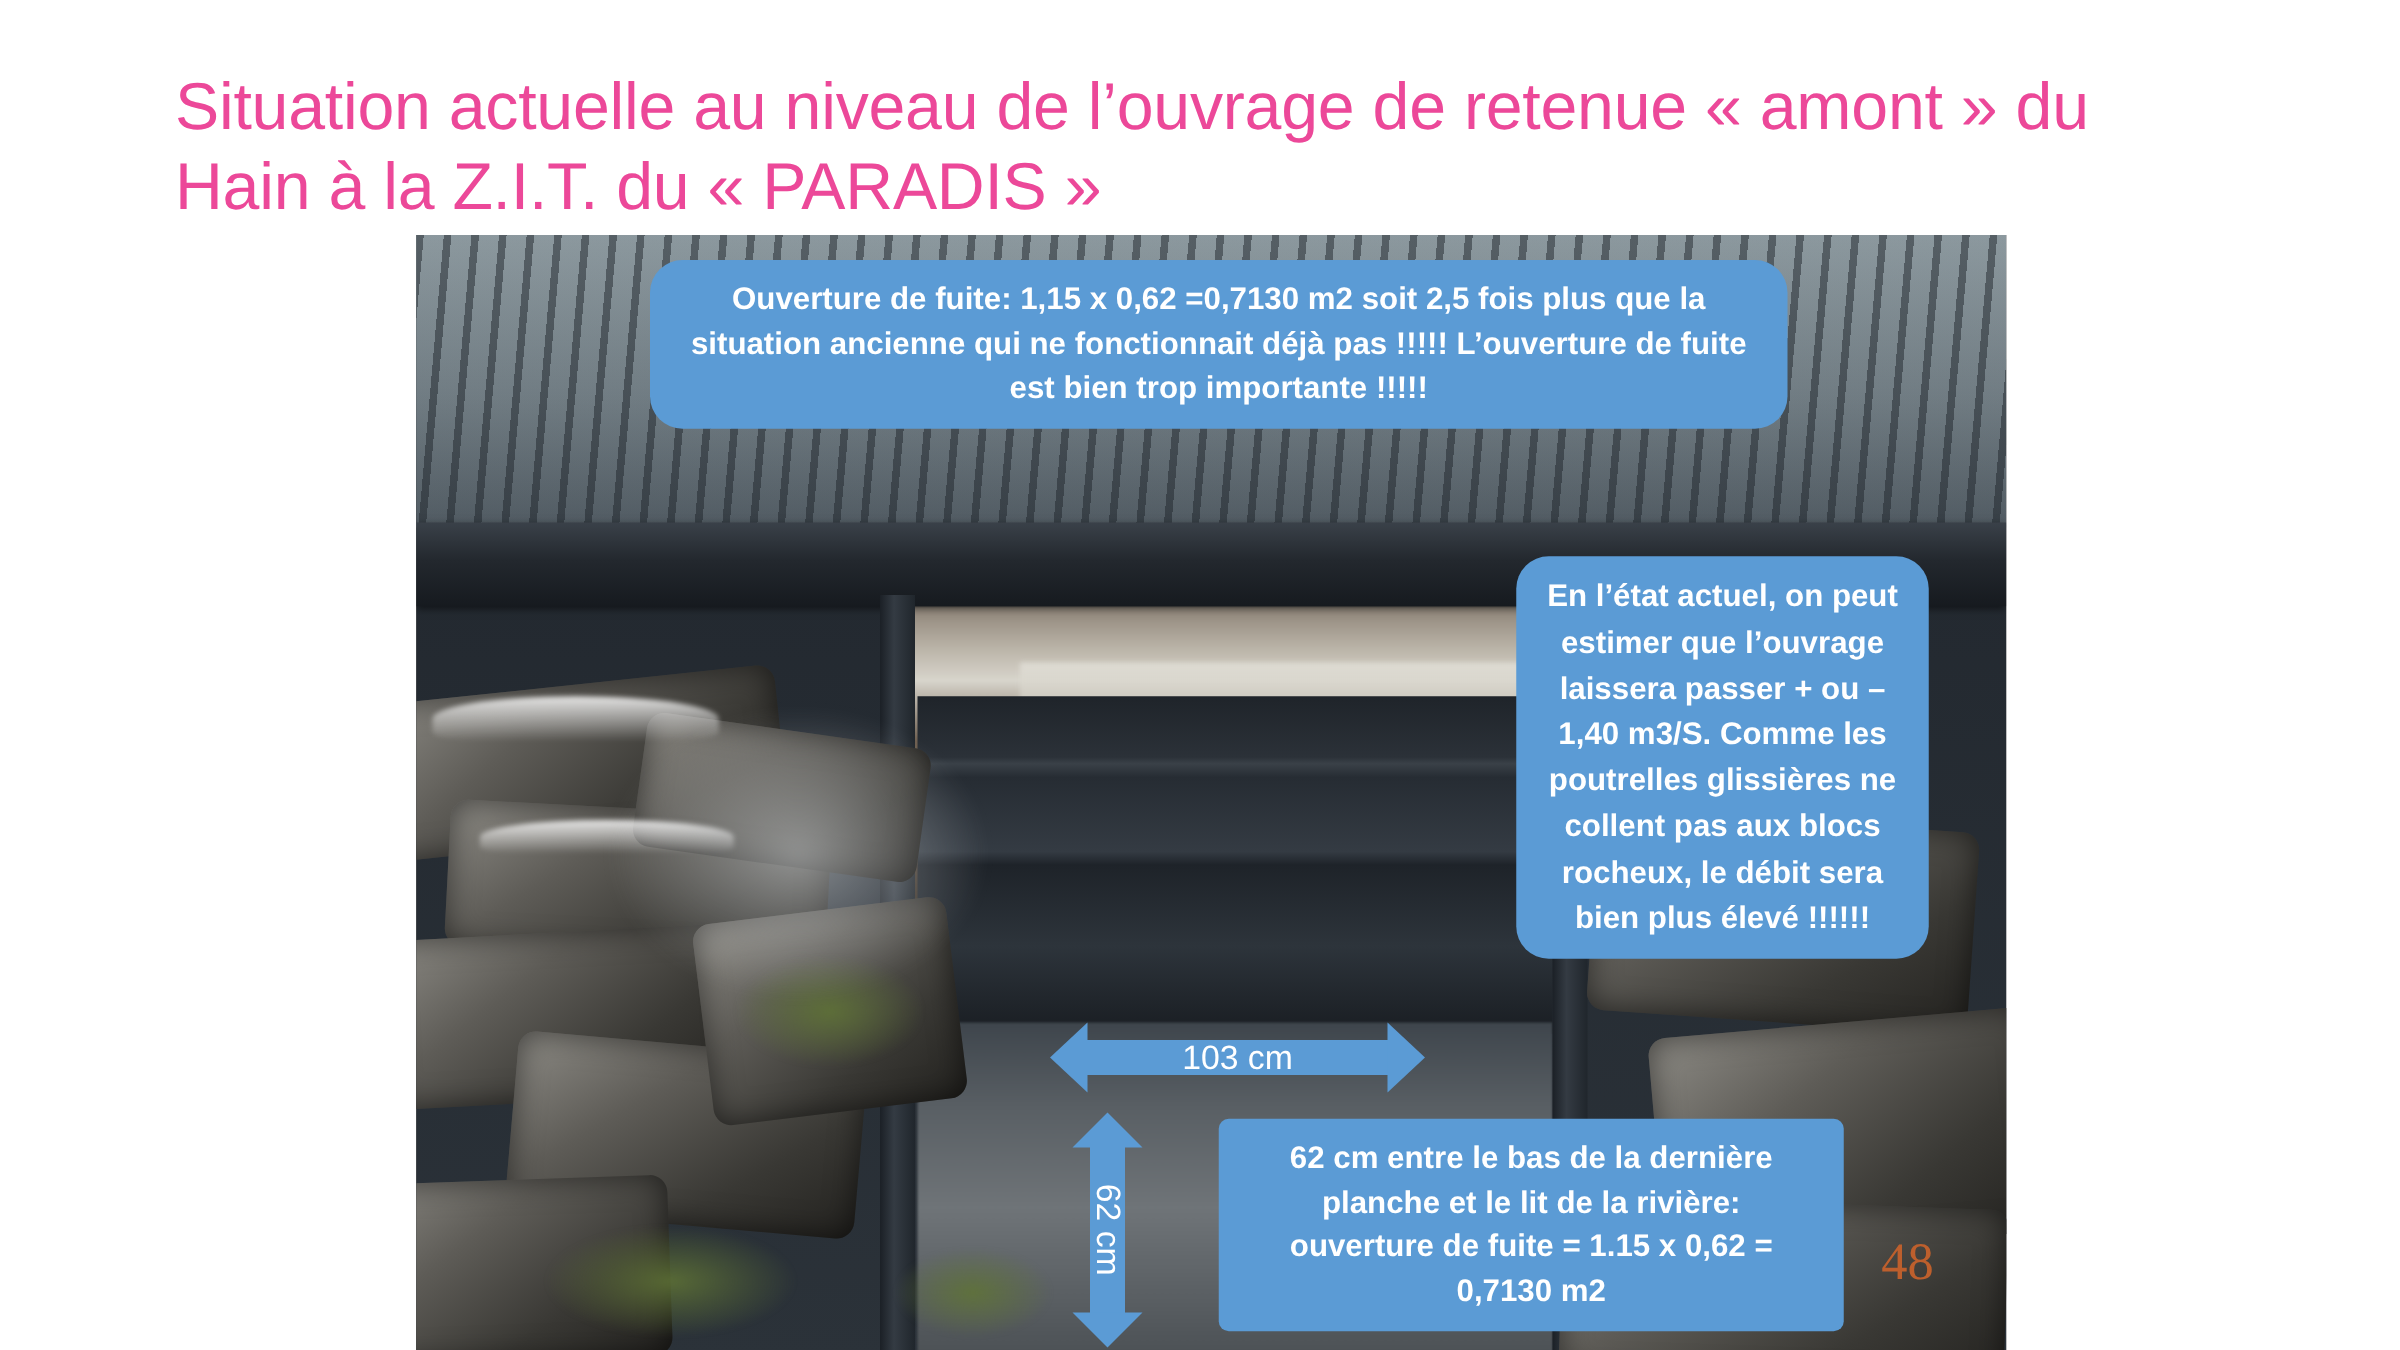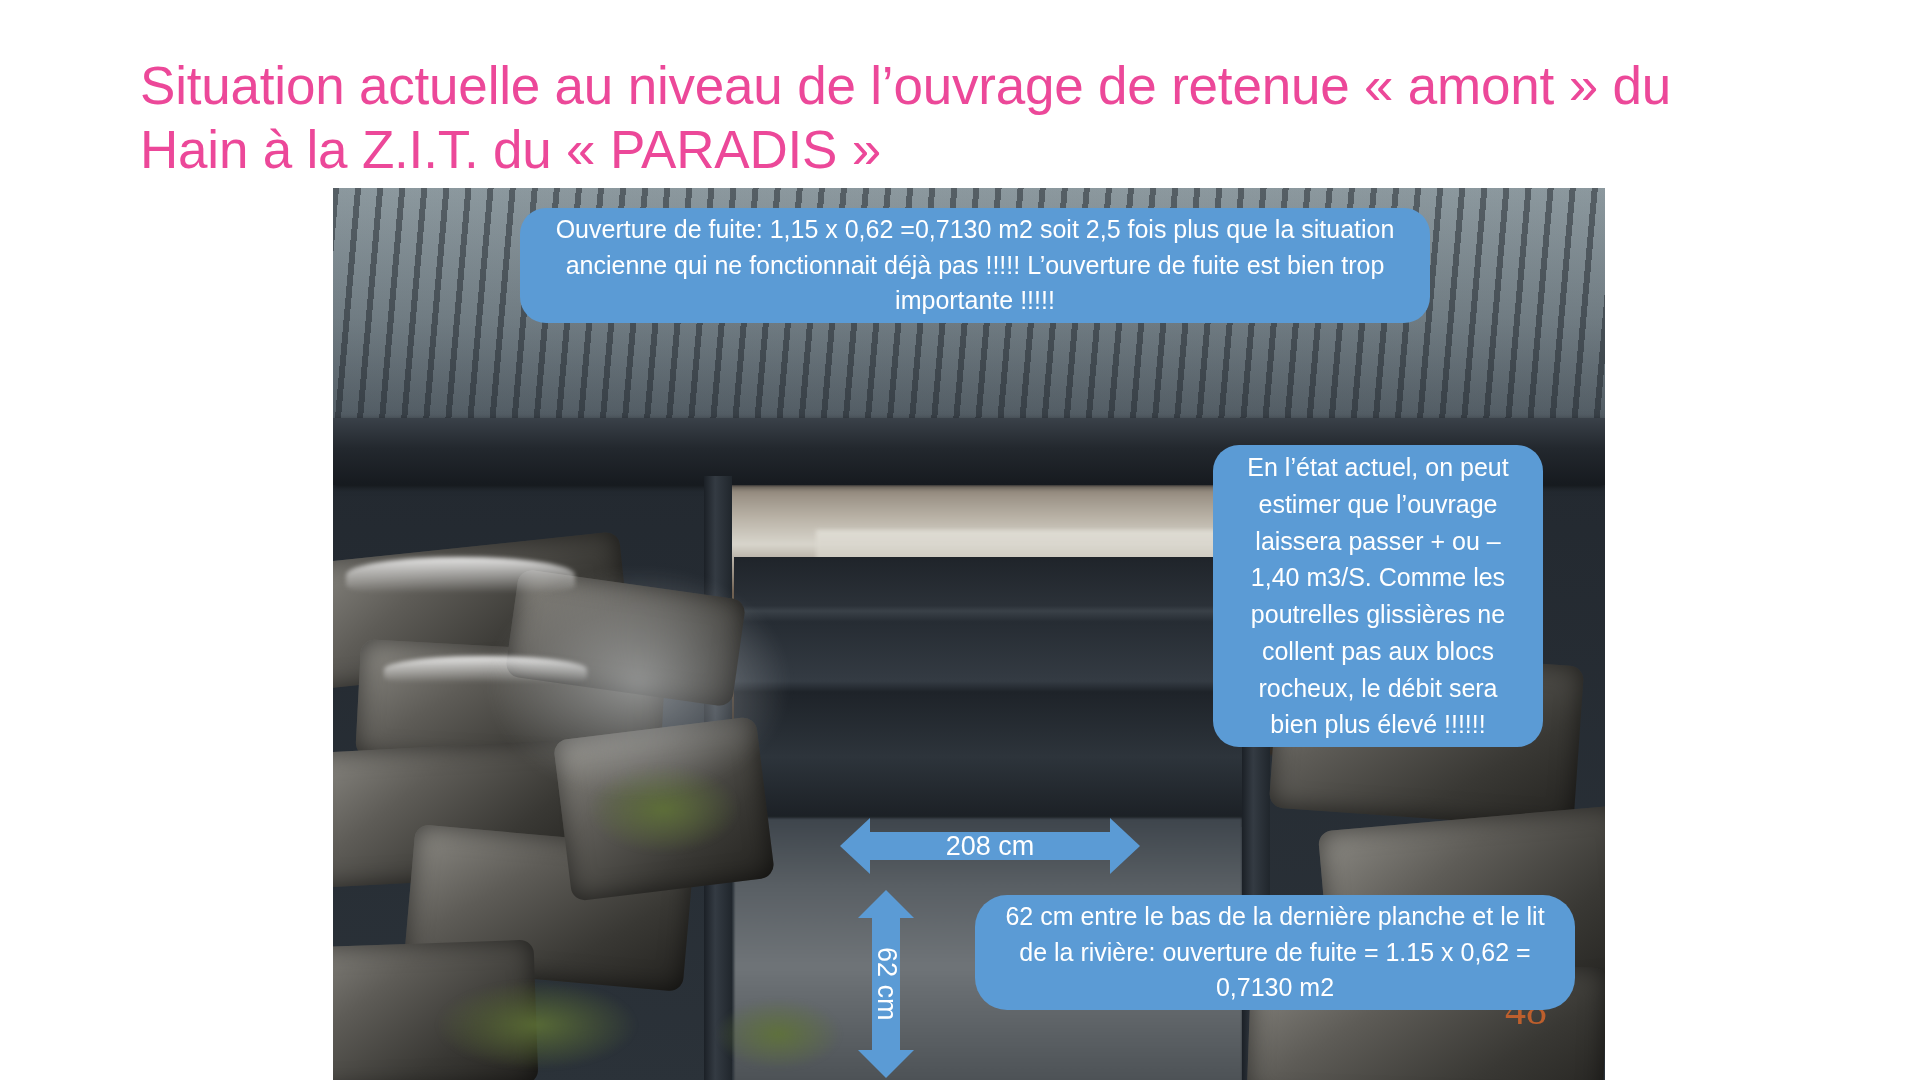--- a/index.html
+++ b/index.html
@@ -156,44 +156,45 @@
     opacity: .92;
     margin-top: 44px;
   }
 
   
   .callout {
     position: absolute;
     background: #5b9bd5;
     color: #ffffff;
     border-radius: 22px;
-    padding: 4px 22px;
+    padding: 14px 22px;
     font-size: 25px;
     line-height: 1.42;
     text-align: center;
     box-sizing: border-box;
+    font-weight: bold;
   }
   #callout-top {
     left: 520px;
     top: 208px;
     width: 910px;
     border-radius: 26px;
   }
   #callout-right {
     left: 1213px;
     top: 445px;
     width: 330px;
     border-radius: 26px;
     line-height: 1.47;
   }
   #callout-bottom {
     left: 975px;
     top: 895px;
-    width: 600px;
-    border-radius: 32px;
+    width: 500px;
+    border-radius: 8px;
   }
 
   
   #arrow-h {
     position: absolute;
     left: 840px;
     top: 818px;
     width: 300px;
     height: 56px;
   }
@@ -295,21 +296,21 @@
   <div id="callout-top" class="callout">Ouverture de fuite: 1,15 x 0,62  =0,7130 m2 soit 2,5 fois plus que la situation ancienne qui ne fonctionnait déjà pas !!!!!   L’ouverture de fuite est bien trop importante !!!!!</div>
 
   <div id="callout-right" class="callout">En l’état actuel, on peut estimer que l’ouvrage laissera passer + ou – 1,40 m3/S. Comme les poutrelles glissières ne collent pas aux blocs rocheux, le débit sera bien plus élevé !!!!!!</div>
 
   <div id="callout-bottom" class="callout">62 cm entre le bas de la dernière planche et le lit de la rivière: ouverture de fuite = 1.15 x 0,62 = 0,7130 m2</div>
 
   <div id="arrow-h">
     <div class="head left"></div>
     <div class="shaft"></div>
     <div class="head right"></div>
-    <div class="alabel">208 cm</div>
+    <div class="alabel">103 cm</div>
   </div>
 
   <div id="arrow-v">
     <div class="head up"></div>
     <div class="shaft"></div>
     <div class="head down"></div>
     <div class="alabel">62 cm</div>
   </div>
 
 </div>

